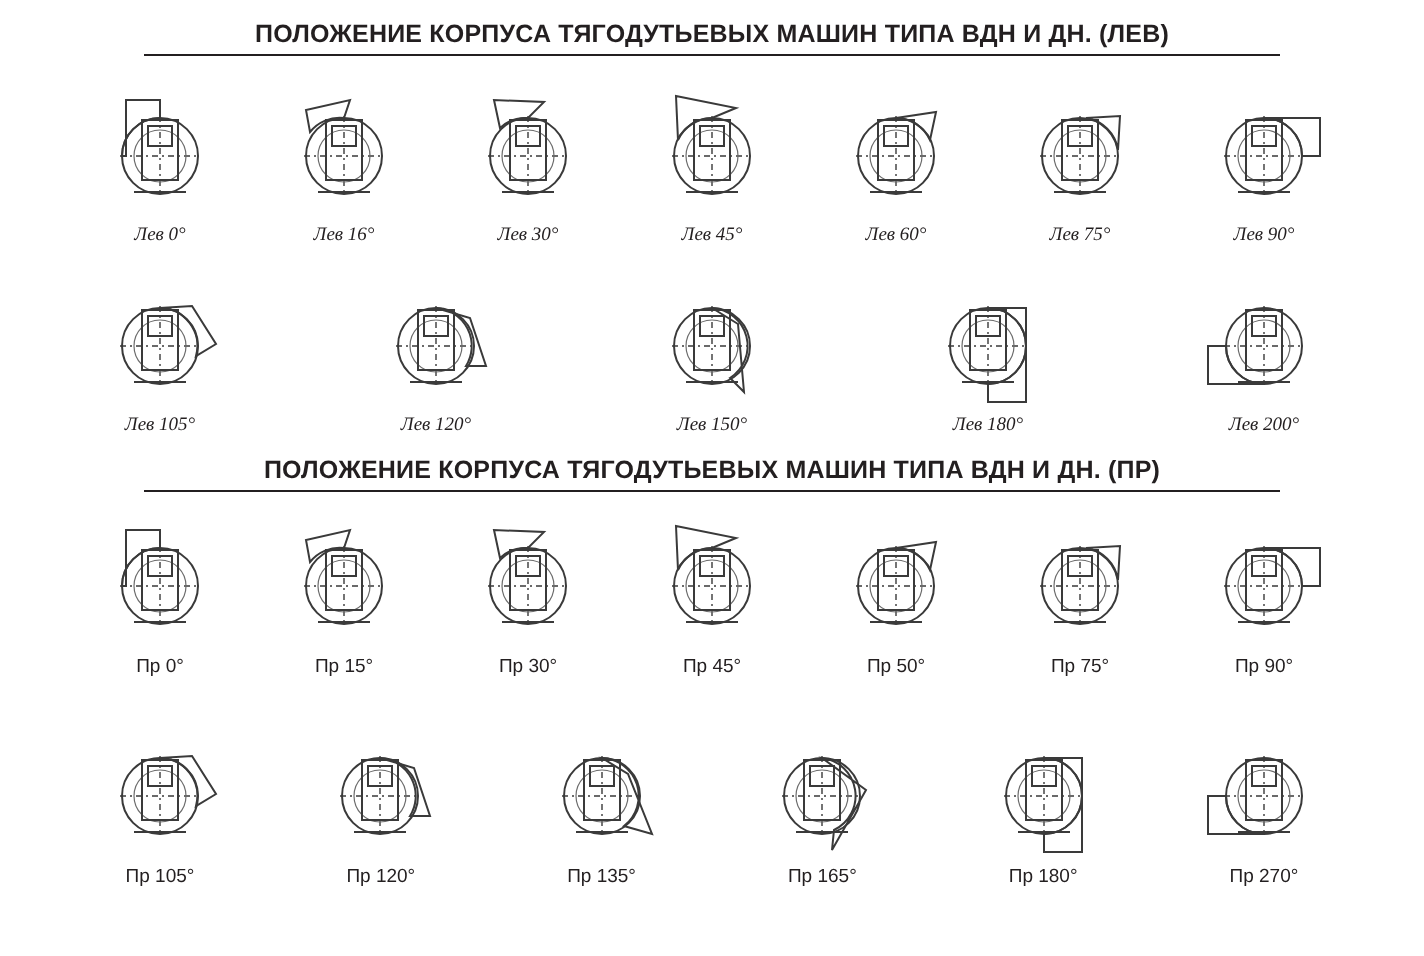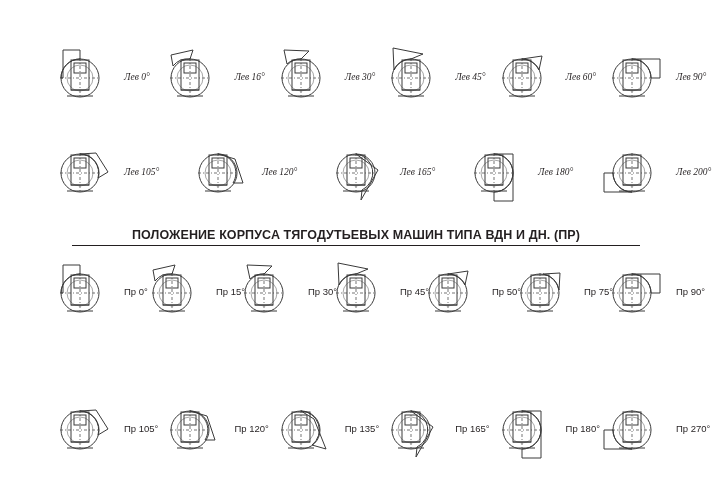--- a/index.html
+++ b/index.html
@@ -44,21 +44,21 @@
   .grid {
     position: absolute;
     display: flex;
     justify-content: space-between;
     width: 640px;
     left: 36px;
   }
   .cell {
     width: 88px;
     display: flex;
-    flex-direction: row;
+    flex-direction: column;
     align-items: center;
   }
   .fig {
     width: 88px;
     height: 72px;
     display: block;
   }
   .caption {
     font-size: 9.5px;
     font-style: italic;
@@ -75,20 +75,24 @@
   svg { overflow: visible; }
   .ln { stroke: #3a3a3a; stroke-width: 1; fill: none; }
   .ln-d { stroke: #3a3a3a; stroke-width: 0.7; fill: none; stroke-dasharray: 3 2 1 2; }
   .ln-t { stroke: #6b6b6b; stroke-width: 0.6; fill: none; }
 </style>
 </head>
 <body>
 
 <div class="page">
 
+  <div class="title-block" style="top:10px;">
+    <div class="section-title">ПОЛОЖЕНИЕ КОРПУСА ТЯГОДУТЬЕВЫХ МАШИН ТИПА ВДН И ДН. (ЛЕВ)</div>
+    <div class="title-rule"></div>
+  </div>
 
   <div class="grid" style="top:40px;">
 
     <div class="cell">
       <svg class="fig" viewBox="0 0 88 72">
         <path class="ln-d" d="M44 18 v40 M24 38 h40"></path>
         <circle class="ln" cx="44" cy="38" r="19"></circle>
         <circle class="ln-t" cx="44" cy="38" r="13"></circle>
         <path class="ln" d="M25 38 a19 19 0 0 1 19 -19 l0 -9 l-17 0 l0 28 z"></path>
         <rect class="ln" x="35" y="20" width="18" height="30"></rect>
@@ -143,20 +147,32 @@
         <circle class="ln" cx="44" cy="38" r="19"></circle>
         <circle class="ln-t" cx="44" cy="38" r="13"></circle>
         <path class="ln" d="M44 19 a19 19 0 0 1 17 11 l3 -14 l-20 3 z"></path>
         <rect class="ln" x="35" y="20" width="18" height="30"></rect>
         <rect class="ln" x="38" y="23" width="12" height="10"></rect>
         <path class="ln" d="M35 50 h18 M31 56 h26"></path>
       </svg>
       <div class="caption">Лев 60°</div>
     </div>
 
+    <div class="cell">
+      <svg class="fig" viewBox="0 0 88 72">
+        <path class="ln-d" d="M44 18 v40 M24 38 h40"></path>
+        <circle class="ln" cx="44" cy="38" r="19"></circle>
+        <circle class="ln-t" cx="44" cy="38" r="13"></circle>
+        <path class="ln" d="M47 19 a19 19 0 0 1 16 16 l1 -17 l-17 1 z"></path>
+        <rect class="ln" x="35" y="20" width="18" height="30"></rect>
+        <rect class="ln" x="38" y="23" width="12" height="10"></rect>
+        <path class="ln" d="M35 50 h18 M31 56 h26"></path>
+      </svg>
+      <div class="caption">Лев 75°</div>
+    </div>
 
     <div class="cell">
       <svg class="fig" viewBox="0 0 88 72">
         <path class="ln-d" d="M44 18 v40 M24 38 h40"></path>
         <circle class="ln" cx="44" cy="38" r="19"></circle>
         <circle class="ln-t" cx="44" cy="38" r="13"></circle>
         <path class="ln" d="M44 19 a19 19 0 0 1 19 19 l9 0 l0 -19 z"></path>
         <rect class="ln" x="35" y="20" width="18" height="30"></rect>
         <rect class="ln" x="38" y="23" width="12" height="10"></rect>
         <path class="ln" d="M35 50 h18 M31 56 h26"></path>
@@ -188,33 +204,33 @@
         <circle class="ln-t" cx="44" cy="38" r="13"></circle>
         <path class="ln" d="M44 19 a19 19 0 0 1 15 29 l10 0 l-8 -24 z"></path>
         <rect class="ln" x="35" y="20" width="18" height="30"></rect>
         <rect class="ln" x="38" y="23" width="12" height="10"></rect>
         <path class="ln" d="M35 50 h18 M31 56 h26"></path>
       </svg>
       <div class="caption">Лев 120°</div>
     </div>
 
 
-
-    <div class="cell">
-      <svg class="fig" viewBox="0 0 88 72">
-        <path class="ln-d" d="M44 18 v40 M24 38 h40"></path>
-        <circle class="ln" cx="44" cy="38" r="19"></circle>
-        <circle class="ln-t" cx="44" cy="38" r="13"></circle>
-        <path class="ln" d="M44 19 a19 19 0 0 1 6 36 l-1 10 l17 -30 z"></path>
-        <rect class="ln" x="35" y="20" width="18" height="30"></rect>
-        <rect class="ln" x="38" y="23" width="12" height="10"></rect>
-        <path class="ln" d="M35 50 h18 M31 56 h26"></path>
-      </svg>
-      <div class="caption">Лев 165°</div>
-    </div>
+    <div class="cell">
+      <svg class="fig" viewBox="0 0 88 72">
+        <path class="ln-d" d="M44 18 v40 M24 38 h40"></path>
+        <circle class="ln" cx="44" cy="38" r="19"></circle>
+        <circle class="ln-t" cx="44" cy="38" r="13"></circle>
+        <path class="ln" d="M44 19 a19 19 0 0 1 9 35 l7 7 l-3 -34 z"></path>
+        <rect class="ln" x="35" y="20" width="18" height="30"></rect>
+        <rect class="ln" x="38" y="23" width="12" height="10"></rect>
+        <path class="ln" d="M35 50 h18 M31 56 h26"></path>
+      </svg>
+      <div class="caption">Лев 150°</div>
+    </div>
+
 
     <div class="cell">
       <svg class="fig" viewBox="0 0 88 72">
         <path class="ln-d" d="M44 18 v40 M24 38 h40"></path>
         <circle class="ln" cx="44" cy="38" r="19"></circle>
         <circle class="ln-t" cx="44" cy="38" r="13"></circle>
         <path class="ln" d="M44 19 a19 19 0 0 1 0 38 l0 9 l19 0 l0 -47 z"></path>
         <rect class="ln" x="35" y="20" width="18" height="30"></rect>
         <rect class="ln" x="38" y="23" width="12" height="10"></rect>
         <path class="ln" d="M35 50 h18 M31 56 h26"></path>
@@ -330,21 +346,21 @@
         <path class="ln" d="M44 19 a19 19 0 0 1 19 19 l9 0 l0 -19 z"></path>
         <rect class="ln" x="35" y="20" width="18" height="30"></rect>
         <rect class="ln" x="38" y="23" width="12" height="10"></rect>
         <path class="ln" d="M35 50 h18 M31 56 h26"></path>
       </svg>
       <div class="caption pr">Пр 90°</div>
     </div>
 
   </div>
 
-  <div class="grid" style="top:392px;text-align:right;">
+  <div class="grid" style="top:360px;text-align:right;">
 
     <div class="cell">
       <svg class="fig" viewBox="0 0 88 72">
         <path class="ln-d" d="M44 18 v40 M24 38 h40"></path>
         <circle class="ln" cx="44" cy="38" r="19"></circle>
         <circle class="ln-t" cx="44" cy="38" r="13"></circle>
         <path class="ln" d="M44 19 a19 19 0 0 1 18 24 l10 -6 l-12 -19 z"></path>
         <rect class="ln" x="35" y="20" width="18" height="30"></rect>
         <rect class="ln" x="38" y="23" width="12" height="10"></rect>
         <path class="ln" d="M35 50 h18 M31 56 h26"></path>

